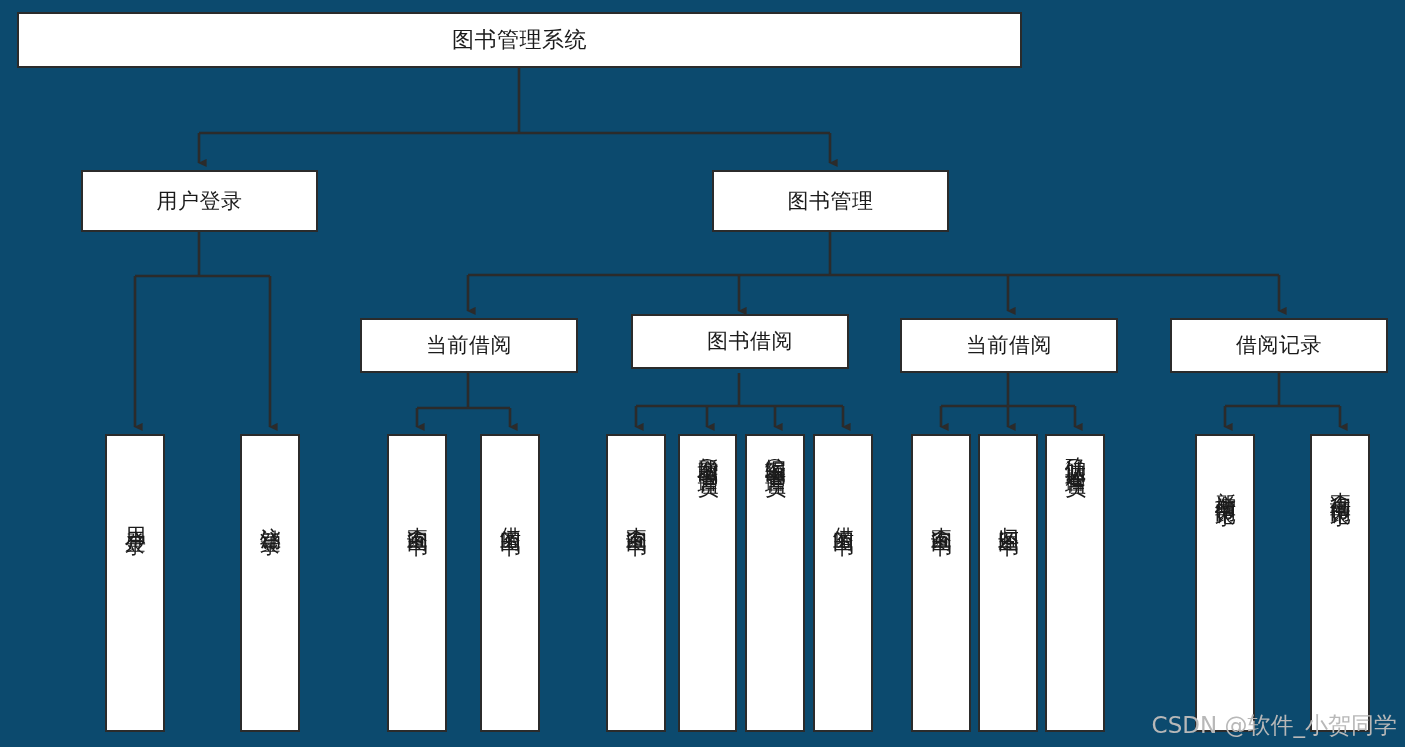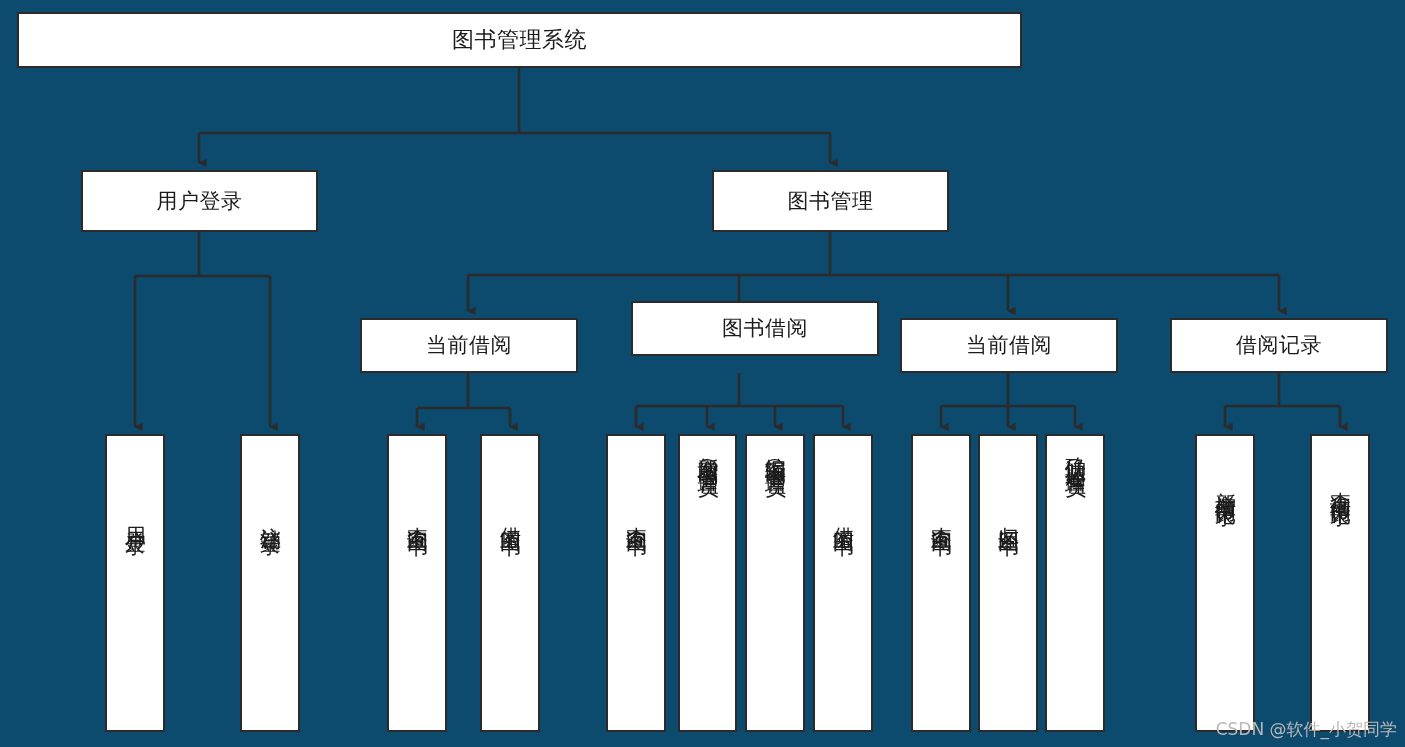--- a/index.html
+++ b/index.html
@@ -58,21 +58,21 @@
     writing-mode: vertical-rl;
     text-orientation: upright;
     font-size: 21px;
     letter-spacing: 3px;
     line-height: 1;
   }
   .watermark {
     position: absolute;
     right: 8px;
     bottom: 6px;
-    font-size: 17px;
+    font-size: 23px;
     color: #b8b8b8;
     z-index: 5;
     white-space: nowrap;
     font-family: "DejaVu Sans", "Liberation Sans", sans-serif;
   }
 </style>
 </head>
 <body>
 
 <div id="diagram-root">
@@ -136,21 +136,21 @@
   <div class="node horiz" style="left:81px; top:170px; width:237px; height:62px;">
     <span class="label">用户登录</span>
   </div>
   <div class="node horiz" style="left:712px; top:170px; width:237px; height:62px;text-align:center;">
     <span class="label">图书管理</span>
   </div>
 
   <div class="node horiz" style="left:360px; top:318px; width:218px; height:55px;">
     <span class="label">当前借阅</span>
   </div>
-  <div class="node horiz" style="left:631px; top:301px; width:248px; height:55px;padding-left:20px;">
+  <div class="node horiz" style="left:631px; top:314px; width:218px; height:55px;padding-left:20px;">
     <span class="label">图书借阅</span>
   </div>
   <div class="node horiz" style="left:1170px; top:318px; width:218px; height:55px;">
     <span class="label">借阅记录</span>
   </div>
   <div class="node horiz" style="left:900px; top:318px; width:218px; height:55px;">
     <span class="label">当前借阅</span>
   </div>
 
   <div class="node vert" style="left:105px; top:434px; width:60px; height:298px; padding-top:74px;">

